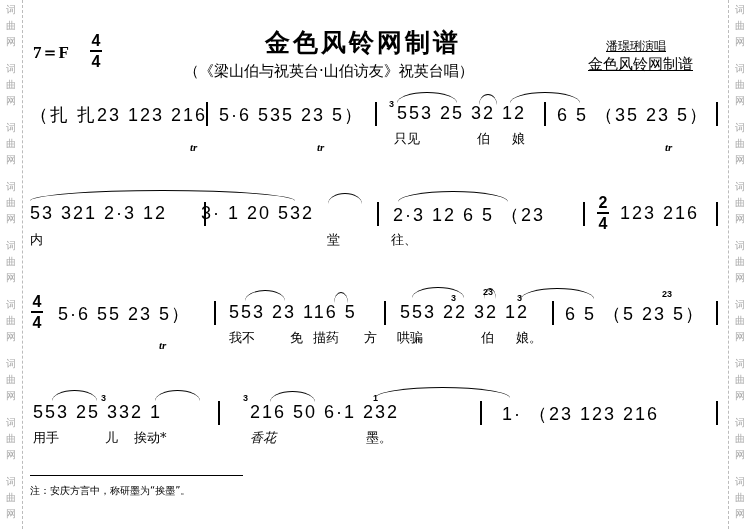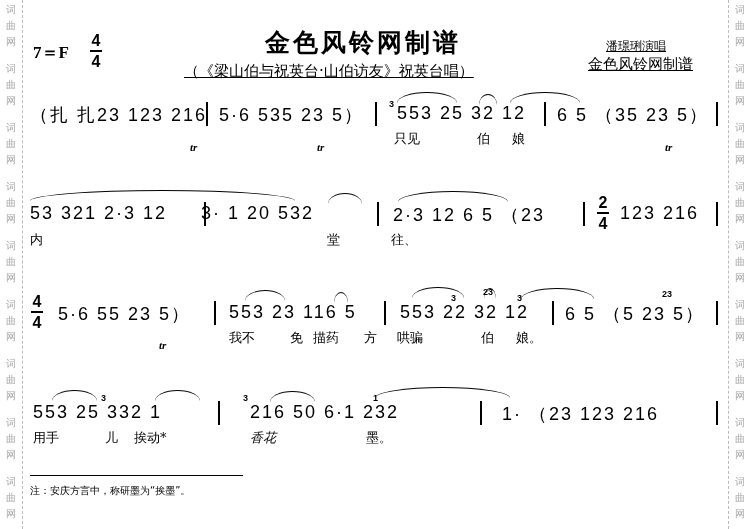--- a/index.html
+++ b/index.html
@@ -122,21 +122,21 @@
     </div>
   </div>
 
 <div class="abs key" style="left:33px;top:41px;">7＝F</div>
 <div class="abs frac" style="left:90px;top:32px;">
   <span>4</span>
   <span class="bar"></span>
   <span>4</span>
 </div>
 <div class="abs title" style="left:265px;top:26px;">金色风铃网制谱</div>
-<div class="abs subtitle" style="left:184px;top:62px;text-decoration:underline;">（《梁山伯与祝英台·山伯访友》祝英台唱）</div>
+<div class="abs subtitle" style="left:184px;top:62px;">（《梁山伯与祝英台·山伯访友》祝英台唱）</div>
 <div class="abs credit" style="left:606px;top:38px;font-size:12px;">潘璟琍演唱</div>
 <div class="abs credit" style="left:588px;top:55px;font-size:15px;">金色风铃网制谱</div>
 
 <div>
   <span class="tr" style="left:190px;top:93px;">tr</span>
   <span class="tr" style="left:317px;top:93px;">tr</span>
   <span class="tr" style="left:665px;top:93px;">tr</span>
   <div class="note-group" style="left:30px;top:103px;">（扎 扎23 123 216</div>
   <div class="barline" style="left:206px;top:102px;"></div>
   <div class="note-group" style="left:219px;top:103px;">5·6 535 23 5）</div>

